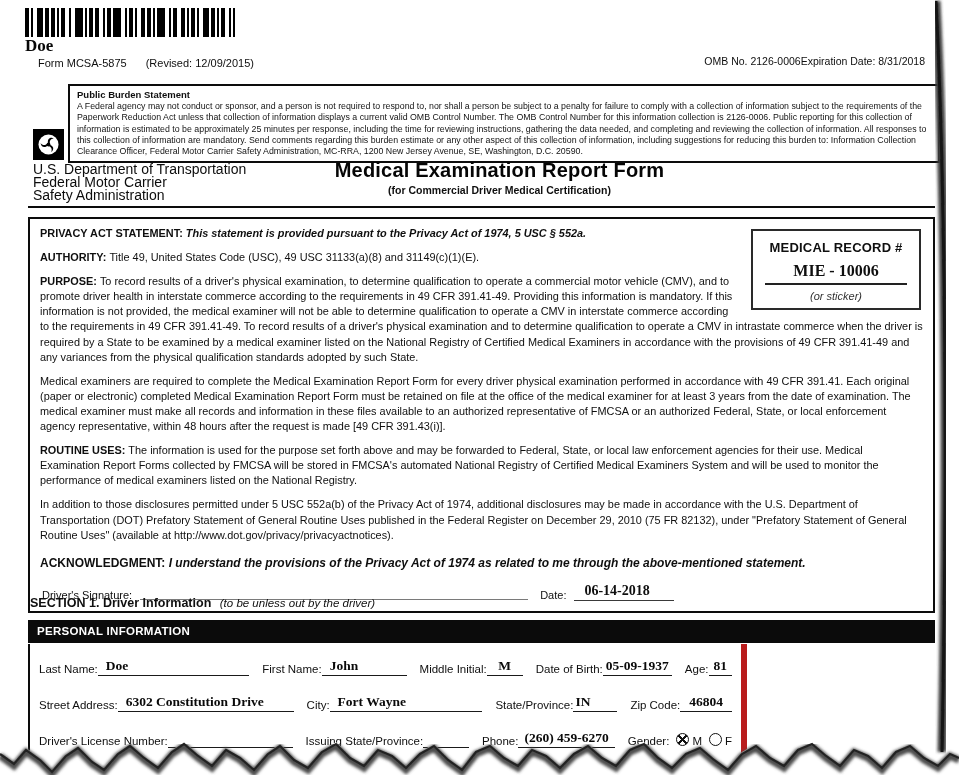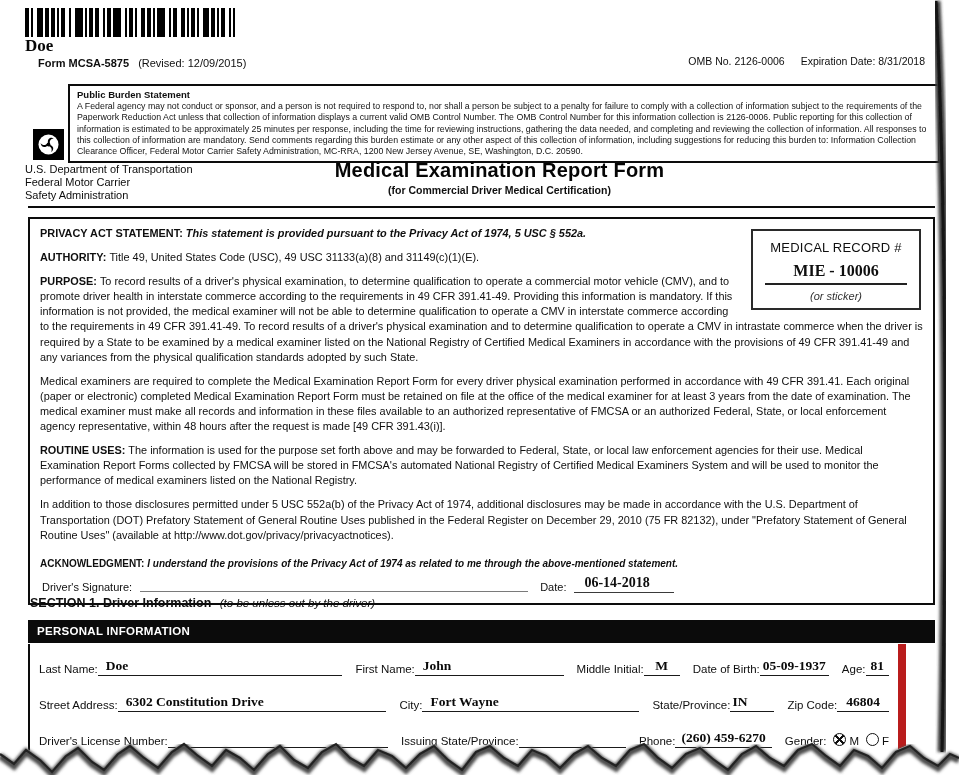--- a/index.html
+++ b/index.html
@@ -7,65 +7,65 @@
         font-family:"Liberation Sans",sans-serif;color:#0f0f0f}
   *{box-sizing:border-box}
 
   
   .barcode{position:absolute;left:25px;top:8px;height:29px;display:flex}
   .bar{display:inline-block;width:2px;height:100%}
   .bar.on{background:#000}
   .name-tag{position:absolute;left:25px;top:36px;font-family:"Liberation Serif",serif;
             font-weight:700;font-size:17px;color:#080808}
   .form-no-line{position:absolute;left:38px;top:57px;font-size:11px;white-space:nowrap}
-  .form-no-line .b{font-weight:700;margin-right:6px}
-  .omb-line{position:absolute;right:34px;top:55px;font-size:10.5px;display:flex;gap:16px;white-space:nowrap}
+  .form-no-line .b{font-weight:400;margin-right:16px}
+  .omb-line{position:absolute;right:34px;top:55px;font-size:10.5px;display:flex;white-space:nowrap}
 
   
   .burden-box{position:absolute;left:68px;top:84px;width:872px;border:2px solid #0c0c0c;
               padding:3px 7px 4px;background:#fff}
   .burden-title{font-weight:700;font-size:9.5px;margin-bottom:1px}
   .burden-text{font-size:8.8px;line-height:11.3px;color:#131313}
 
   
   .dot-logo{position:absolute;left:33px;top:129px;width:31px;height:31px;border:2px solid #000;background:#000}
   .dot-logo svg{display:block;width:100%;height:100%}
-  .agency{position:absolute;left:25px;top:163px;font-size:11px;line-height:13.2px;color:#0c0c0c}
+  .agency{position:absolute;left:33px;top:163px;font-size:14px;line-height:13.2px;color:#0c0c0c}
   .form-title{position:absolute;left:40px;right:0;top:159px;text-align:center;
               font-size:20px;font-weight:700;letter-spacing:.2px;color:#050505}
   .form-subtitle{position:absolute;left:40px;right:0;top:184px;text-align:center;font-size:10.5px;font-weight:700}
   .header-rule{position:absolute;left:28px;width:907px;top:206px;height:2px;background:#0c0c0c}
 
   
   .privacy-box{position:absolute;left:28px;top:217px;width:907px;min-height:368px;
                border:2px solid #0c0c0c;background:#fff;padding:7px 10px 8px}
   .p{margin:0 0 9px;font-size:10.9px;line-height:15.1px}
-  .p.ack{font-size:10px;margin:13px 0 4px}
+  .p.ack{font-size:12px;margin:13px 0 12px}
   .s-b{font-weight:700}.s-i{font-style:italic}.s-u{}
   .mr-box{float:right;width:170px;border:2px solid #2a2a2a;margin:3px 2px 8px 14px;
           text-align:center;padding:9px 6px 6px;background:#fff}
-  .mr-label{font-weight:400;font-size:13px;letter-spacing:.2px}
+  .mr-label{font-weight:700;font-size:13px;letter-spacing:.2px}
   .mr-value{font-family:"Liberation Serif",serif;font-weight:700;font-size:16px;margin-top:7px}
   .mr-line{border-bottom:2px solid #222;margin:3px 6px 5px}
   .mr-sticker{font-style:italic;font-size:11px;color:#333}
   .sig-row{display:flex;align-items:flex-end;margin-top:4px;padding:0 2px 2px;clear:left}
   .sig-label{font-size:11px;white-space:nowrap}
   .sig-line{flex:0 0 388px;border-bottom:1.2px solid #7a7a7a;margin:0 12px 1px 8px;height:2px}
   .date-label{font-size:11px;margin-right:8px;white-space:nowrap}
   .date-value{font-family:"Liberation Serif",serif;font-weight:700;font-size:14px;
               border-bottom:1.4px solid #3a3a3a;padding:0 24px 1px 10px;white-space:nowrap}
 
   
   .sec1-head{position:absolute;left:30px;top:596px;font-size:12.5px;white-space:nowrap}
   .sec1-head .b{font-weight:700}
   .sec1-head .i{font-style:italic;font-size:11.5px;margin-left:5px}
   .pi-bar{position:absolute;left:28px;top:620px;width:907px;background:#0b0b0b;color:#fff;
           font-weight:700;font-size:11.5px;letter-spacing:.3px;padding:5px 0 6px 9px}
-  .pi-table{position:absolute;left:28px;top:644px;width:878px;height:131px;
-            border-left:2px solid #0c0c0c;border-right:8px solid #b91c1c;padding:2px 9px 8px}
+  .pi-table{position:absolute;left:28px;top:644px;width:719px;height:131px;
+            border-left:2px solid #0c0c0c;border-right:6px solid #b91c1c;padding:2px 9px 8px}
   .row{display:flex;align-items:flex-end;gap:13px;height:36px;padding-bottom:6px}
   .field{display:flex;align-items:flex-end;min-width:0}
   .lbl{font-size:11.5px;white-space:nowrap;padding-bottom:1px}
   .val{font-family:"Liberation Serif",serif;font-weight:700;font-size:13.5px;color:#0a0a0a;
        border-bottom:1.6px solid #1a1a1a;padding:0 8px 1px;white-space:nowrap;min-height:15px}
   .grow{flex:1}
   .f-last{flex:2.55}.f-first{flex:1.75}
   .f-street{flex:2.1}.f-city{flex:1.45}
   .f-license{flex:2.25}.f-issuing{flex:1.45}
   .f-mi .val{width:36px;text-align:center;padding:0 2px 1px}

